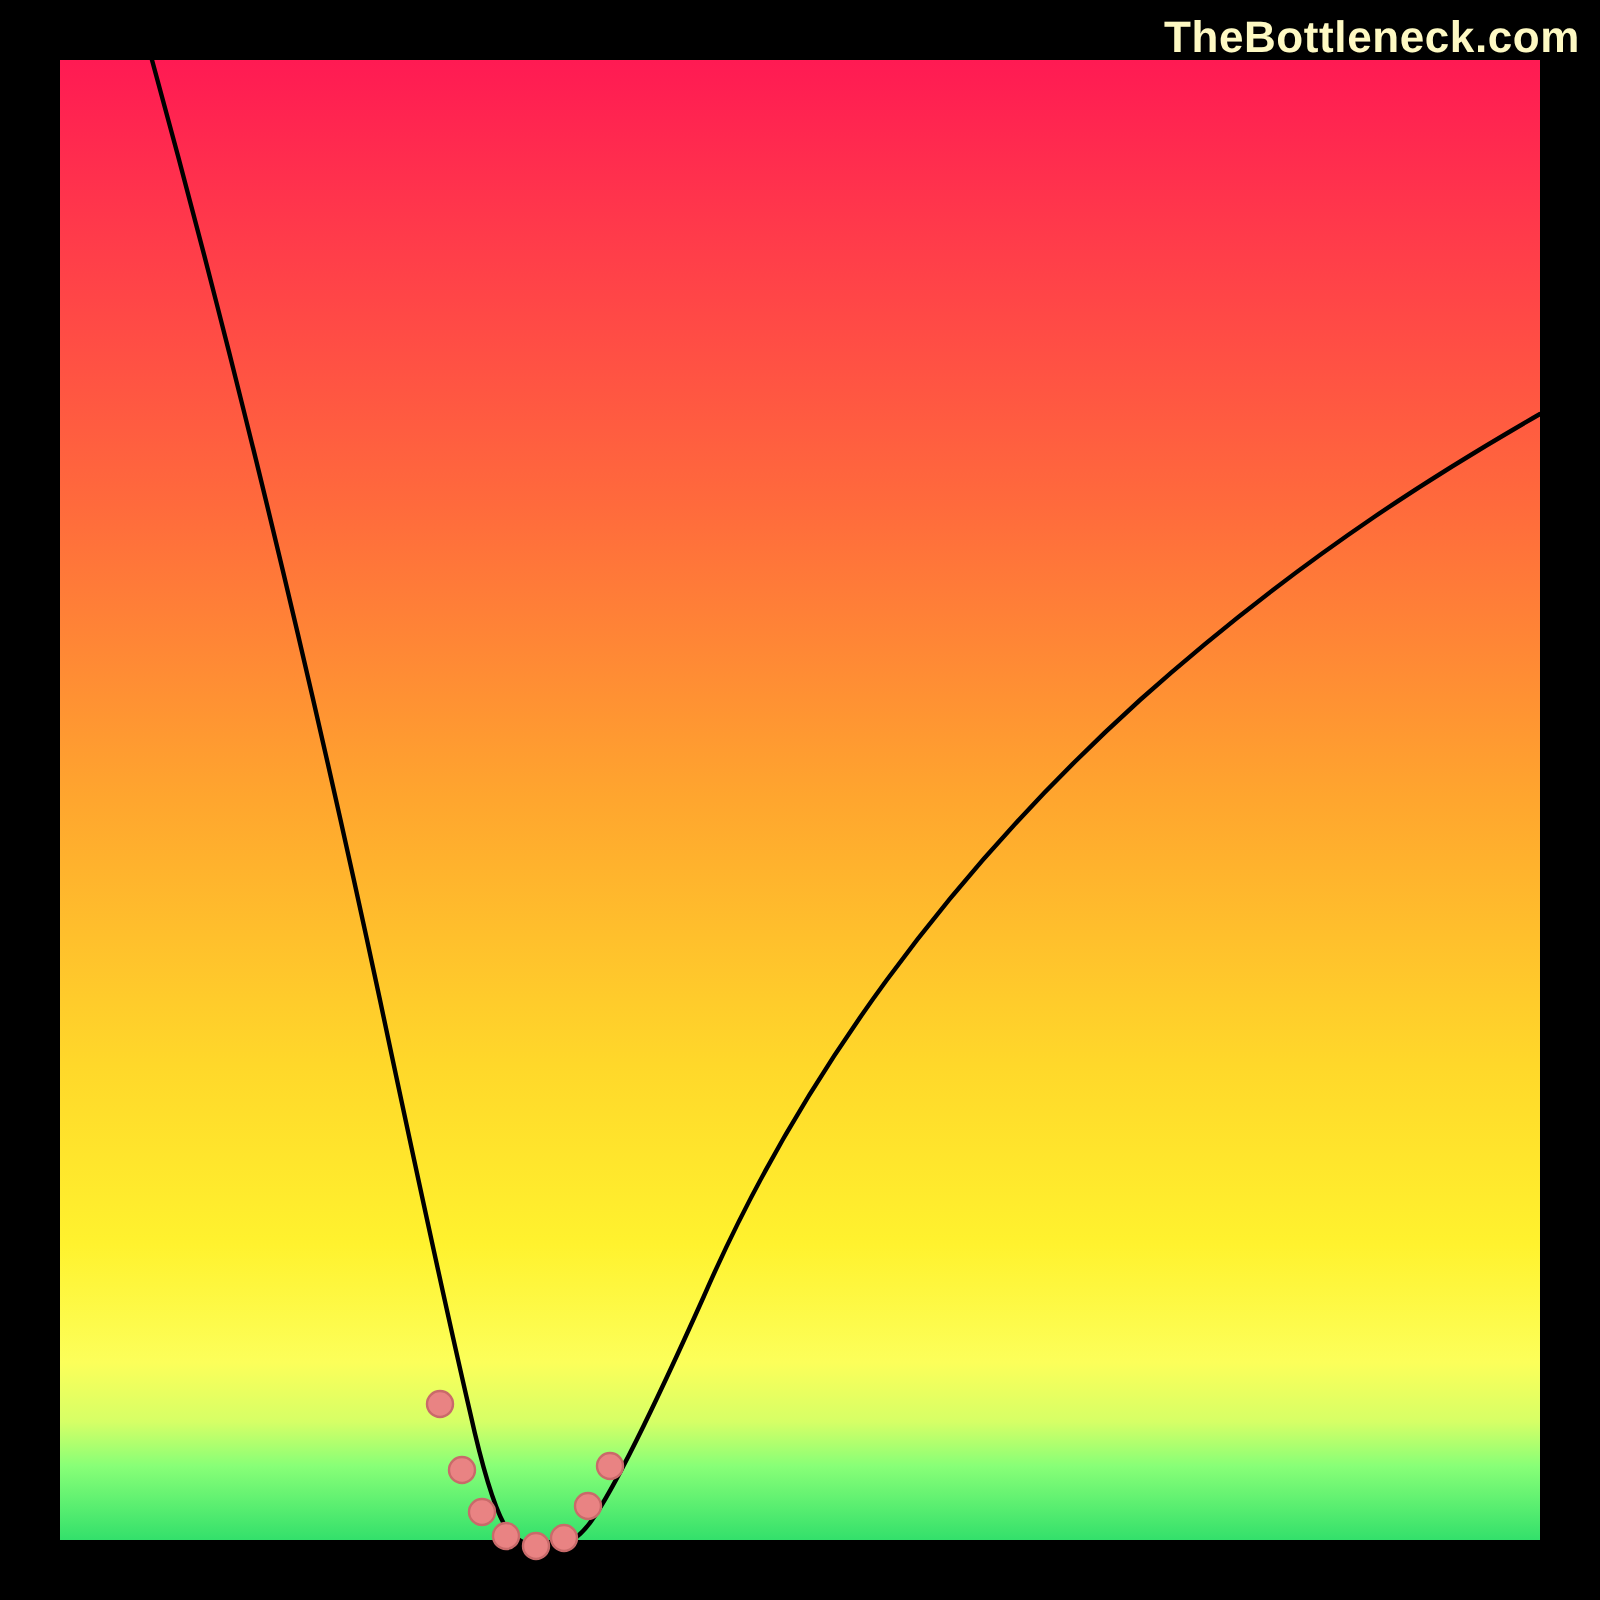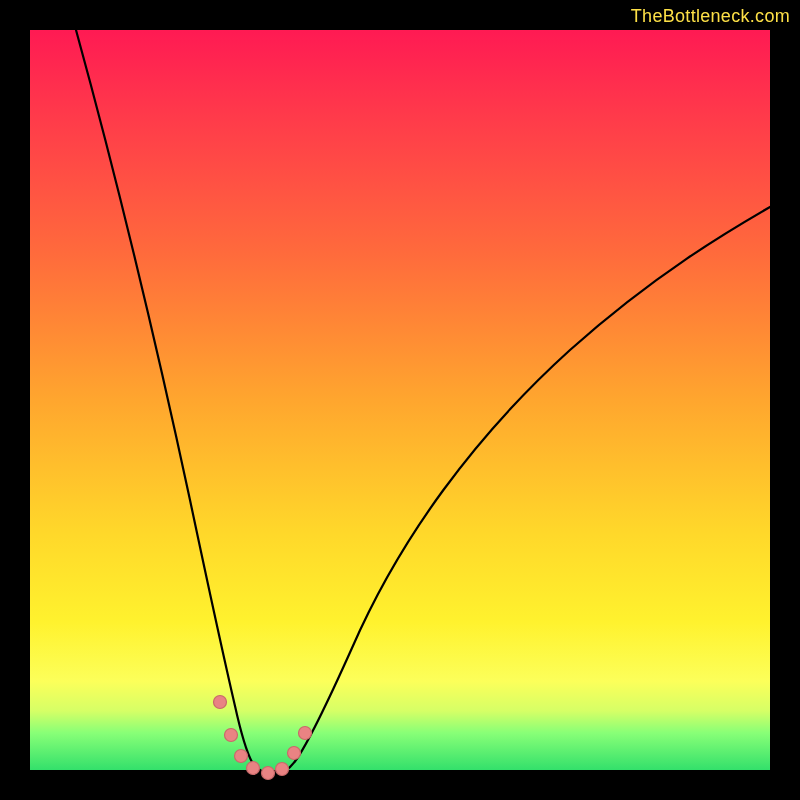--- a/index.html
+++ b/index.html
@@ -36,23 +36,23 @@
       #fcff5a 88%,
       #d6ff66 92%,
       #88ff77 95%,
       #33e06b 100%
     );
   }
   .watermark {
     position: absolute;
     top: 6px;
     right: 10px;
-    color: #fde047;
-    font-size: 18px;
-    font-weight: 400;
+    color: #fef9c3;
+    font-size: 22px;
+    font-weight: 700;
     letter-spacing: 0.3px;
     user-select: none;
   }
   svg.curve {
     position: absolute;
     left: 0;
     top: 0;
     width: 740px;
     height: 740px;
     overflow: visible;

